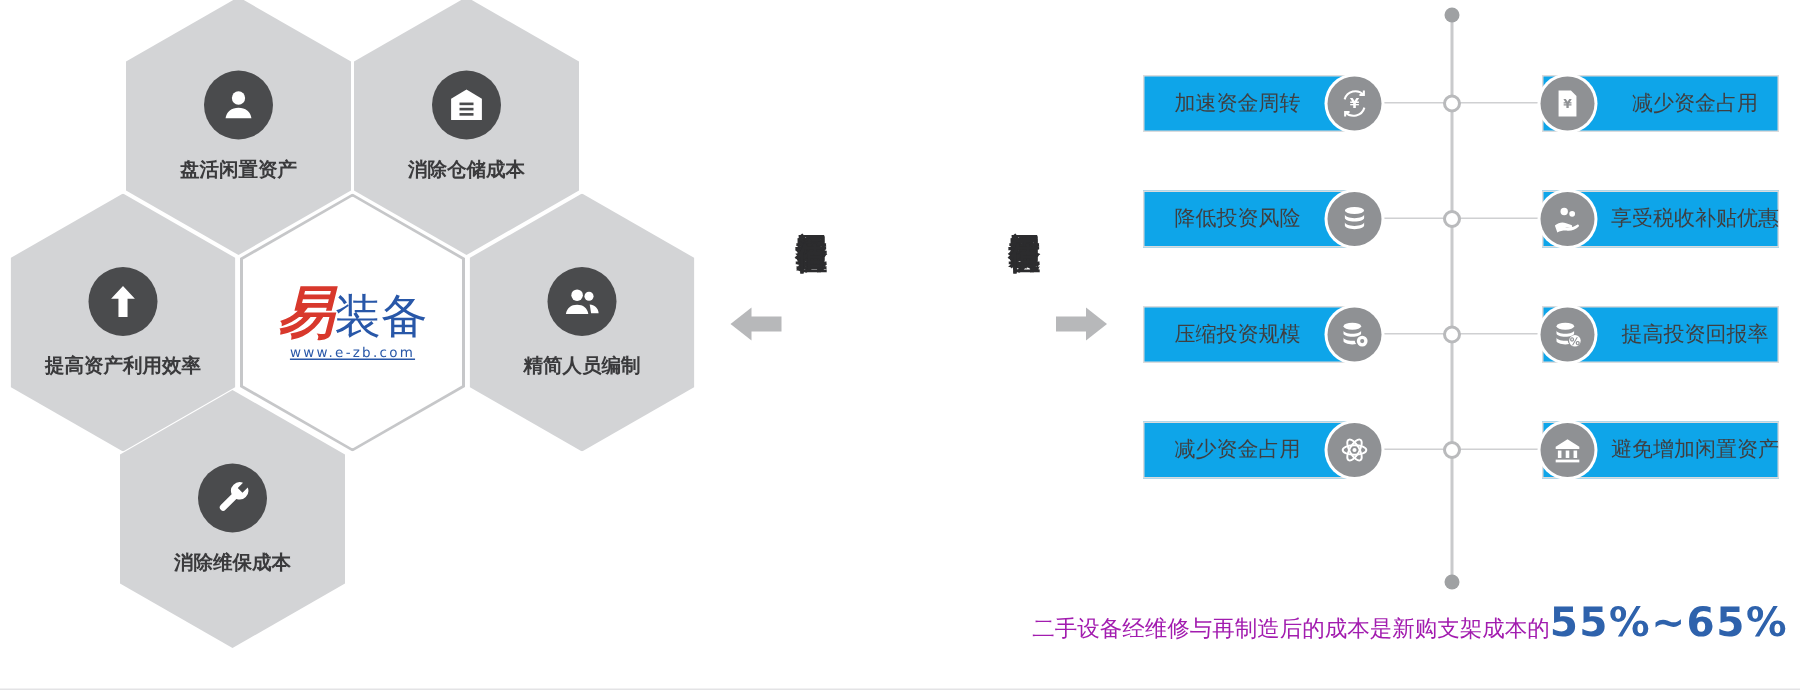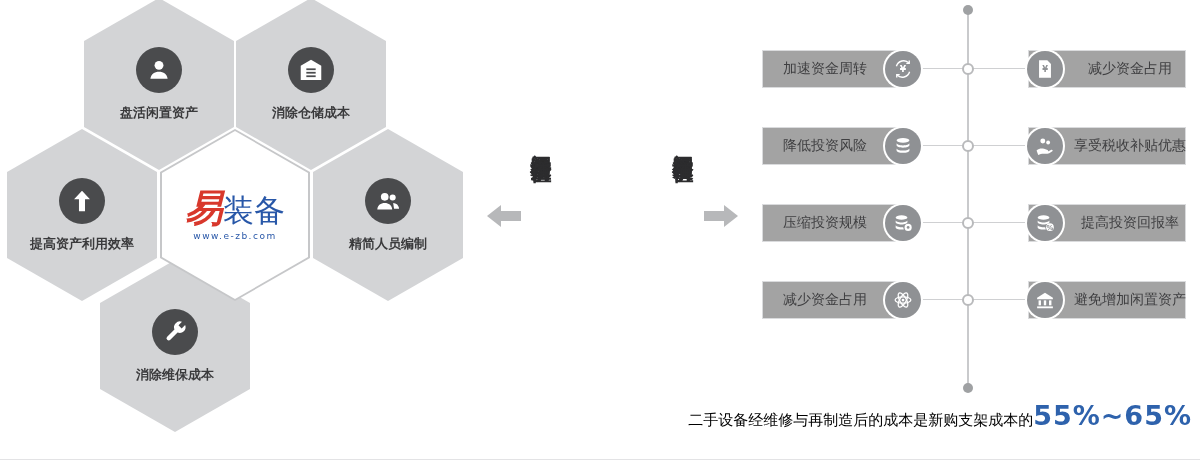--- a/index.html
+++ b/index.html
@@ -15,40 +15,40 @@
   .hex{
     position:absolute;width:150px;height:172px;
     clip-path:polygon(50% 0,100% 25%,100% 75%,50% 100%,0 75%,0 25%);
     background:#d3d4d6;
     display:flex;flex-direction:column;align-items:center;justify-content:center;gap:11px;
   }
   .hex-tl{left:84px;top:-2px}
   .hex-tr{left:236px;top:-2px}
   .hex-l{left:7px;top:129px}
   .hex-r{left:313px;top:129px}
-  .hex-bl{left:100px;top:260px}
+  .hex-bl{left:80px;top:260px}
   .hex-br{left:236px;top:260px}
   .hex-center{left:160px;top:129px;background:#c6c7c9;}
   .hex-inner{
     position:absolute;inset:2px;
     clip-path:polygon(50% 0,100% 25%,100% 75%,50% 100%,0 75%,0 25%);
     background:#ffffff;
     display:flex;flex-direction:column;align-items:center;justify-content:center;
   }
   .icon-circle{
     width:46px;height:46px;border-radius:50%;background:#4a4b4d;
     display:flex;align-items:center;justify-content:center;flex:none;
   }
   .icon-circle svg{width:28px;height:28px;display:block;}
   .hex-label{font-size:13px;font-weight:600;color:#3a3a3c;white-space:nowrap;text-align:center;}
 
   .logo-row{display:flex;align-items:baseline;line-height:1;}
   .logo-yi{font-size:38px;font-weight:700;font-style:italic;color:#d8382c;}
   .logo-zb{font-size:31px;font-weight:400;color:#2857a8;}
-  .logo-site{font-size:9px;color:#2857a8;letter-spacing:1.5px;margin-top:4px;text-align:center;}
+  .logo-site{font-size:9px;color:#2857a8;letter-spacing:1.5px;margin-top:4px;text-align:center;text-decoration:underline;}
 
   
   .v-title{
     position:absolute;writing-mode:vertical-rl;text-orientation:upright;
     font-size:21px;font-weight:700;color:#2c2c2e;letter-spacing:1px;
   }
   #v-title-left{left:527px;top:138px;}
   #v-title-right{left:669px;top:138px;}
   .block-arrow{position:absolute;width:34px;height:22px;}
   .block-arrow .tri{position:absolute;top:0;width:0;height:0;border-top:11px solid transparent;border-bottom:11px solid transparent;}
@@ -65,42 +65,42 @@
   .t-enddot{position:absolute;left:963px;width:10px;height:10px;border-radius:50%;background:#9fa1a3;}
   #dot-top{top:5px}
   #dot-bottom{top:383px}
 
   .t-row{position:absolute;left:755px;width:440px;height:40px;}
   .r1{top:50px}.r2{top:127px}.r3{top:204px}.r4{top:281px}
   .conn{position:absolute;top:18px;height:1px;background:#cfd0d2;}
   .conn-left{left:140px;width:73px;}
   .conn-right{left:213px;width:80px;}
   .lbox,.rbox{
-    position:absolute;top:0;height:38px;border:1px solid #dadbdd;background:#a3a3a3;
+    position:absolute;top:0;height:38px;border:1px solid #dadbdd;background:#0ea5e9;
     box-sizing:border-box;display:flex;align-items:center;justify-content:center;
     font-size:14px;color:#3f3f41;white-space:nowrap;
   }
   .lbox{left:7px;width:140px;padding-right:14px;}
   .rbox{left:273px;width:158px;padding-left:46px;}
   .t-circle{
     position:absolute;top:1px;width:36px;height:36px;border-radius:50%;
     background:#8f9194;box-shadow:0 0 0 2px #ffffff;
     display:flex;align-items:center;justify-content:center;
   }
   .t-circle svg{width:22px;height:22px;display:block;}
   .c-left{left:130px;}
   .c-right{left:272px;}
   .jdot{
     position:absolute;left:207px;top:13px;width:8px;height:8px;border-radius:50%;
     background:#fff;border:2px solid #b9babc;box-sizing:content-box;
   }
 
   
   .footnote{position:absolute;right:8px;top:396px;text-align:right;white-space:nowrap;line-height:1.5;}
-  .footnote .small{font-size:15px;color:#000000;}
+  .footnote .small{font-size:15px;color:#a21caf;}
   .footnote .big{font-size:27px;color:#2e62ac;font-weight:600;letter-spacing:1px;}
 </style>
 </head>
 <body>
 
 <div class="stage">
 
   <div class="hex hex-tl">
     <span class="icon-circle">
         <svg viewBox="0 0 24 24">

